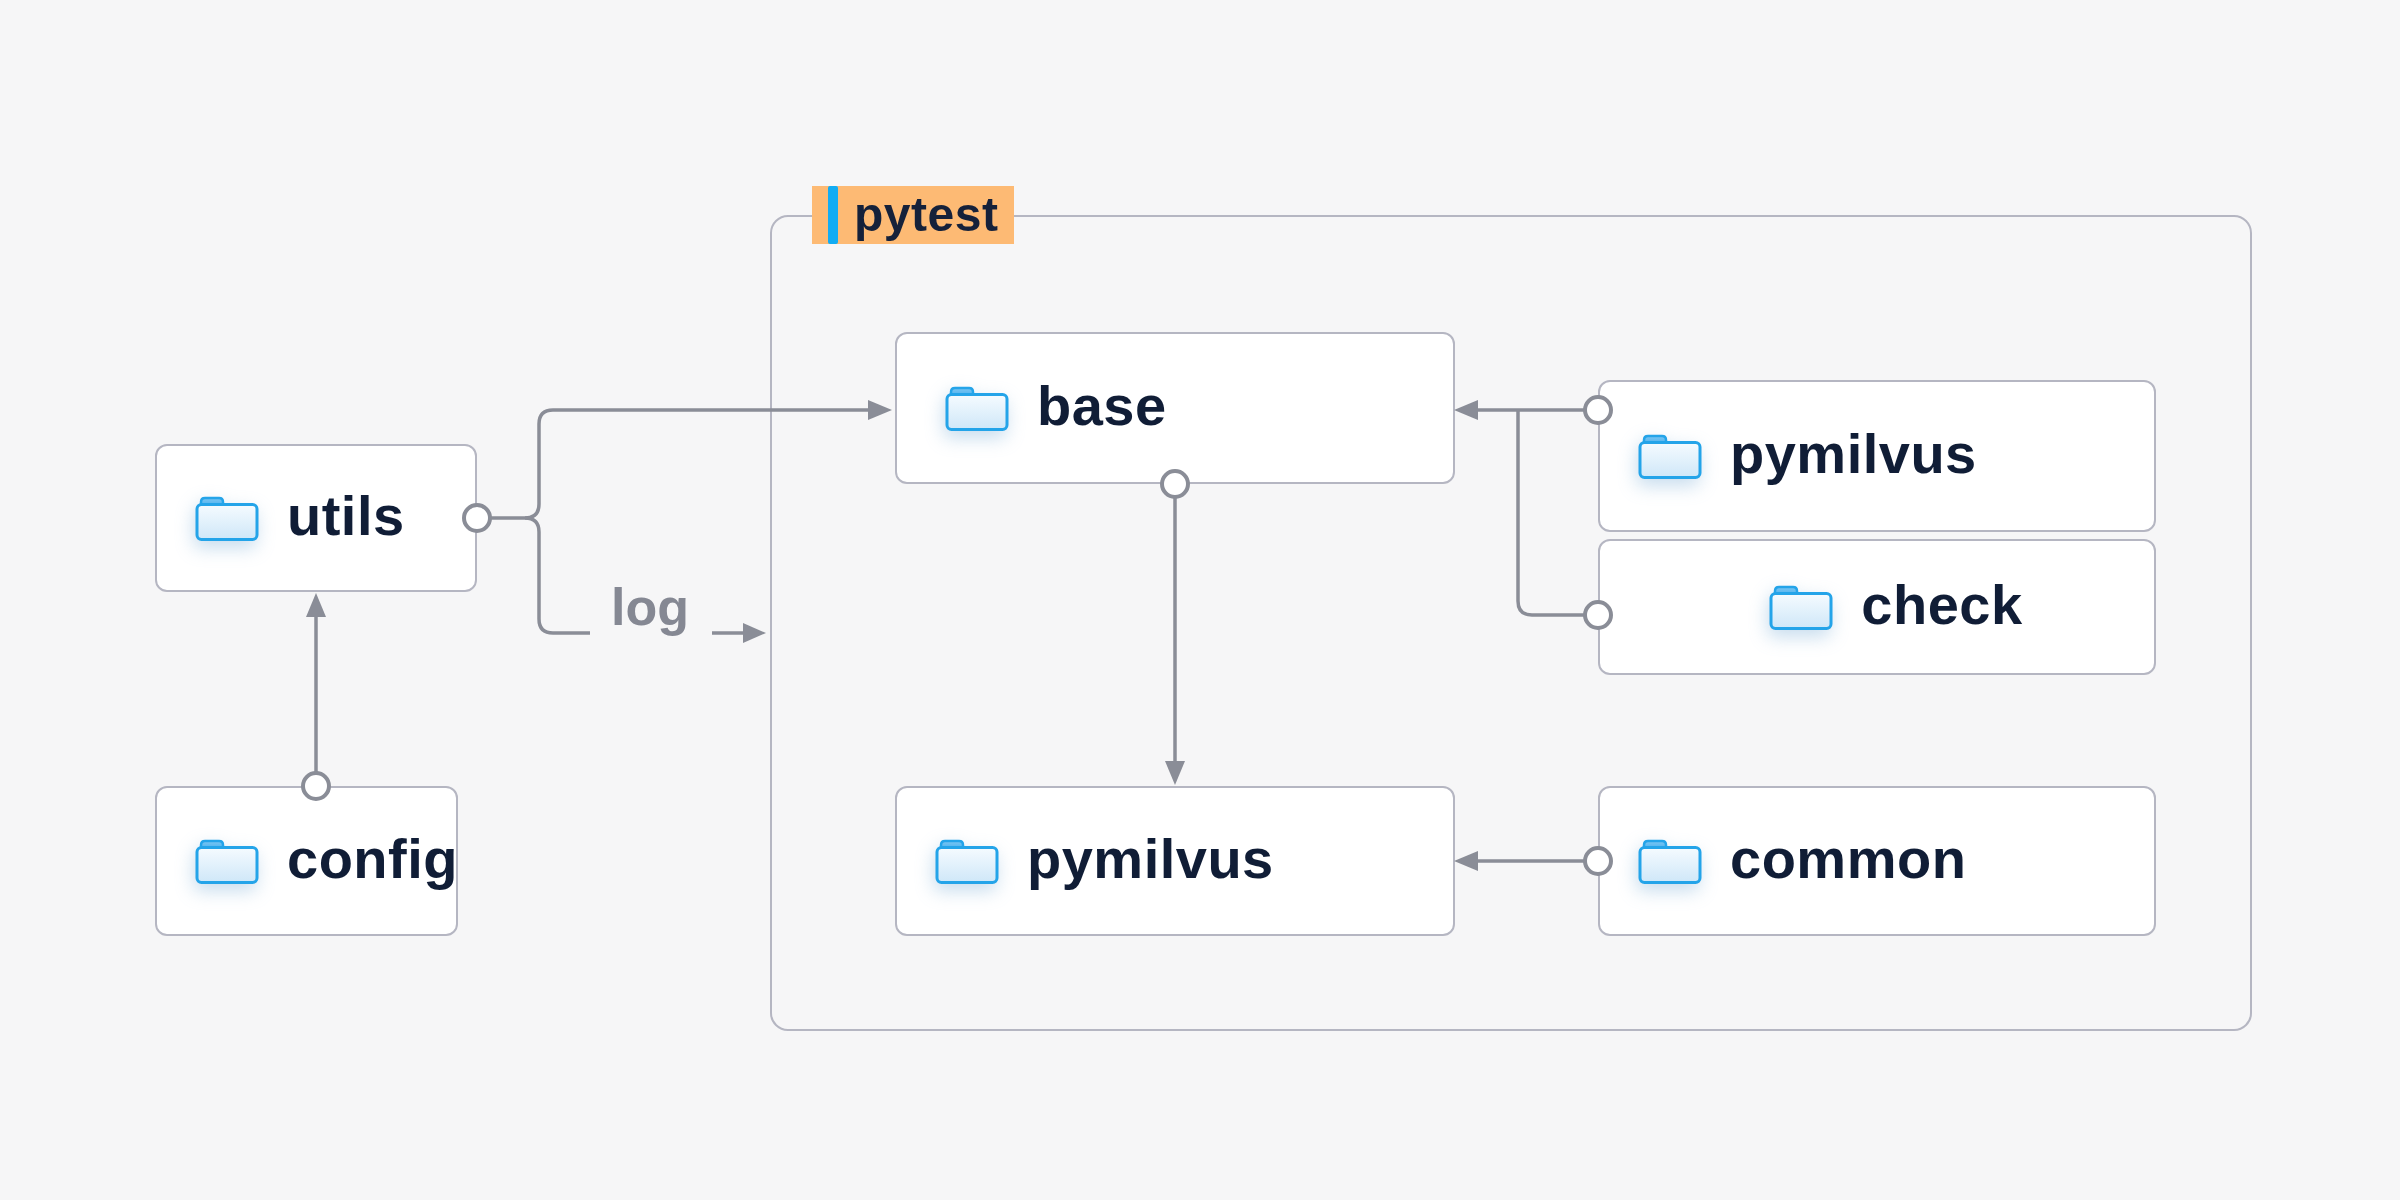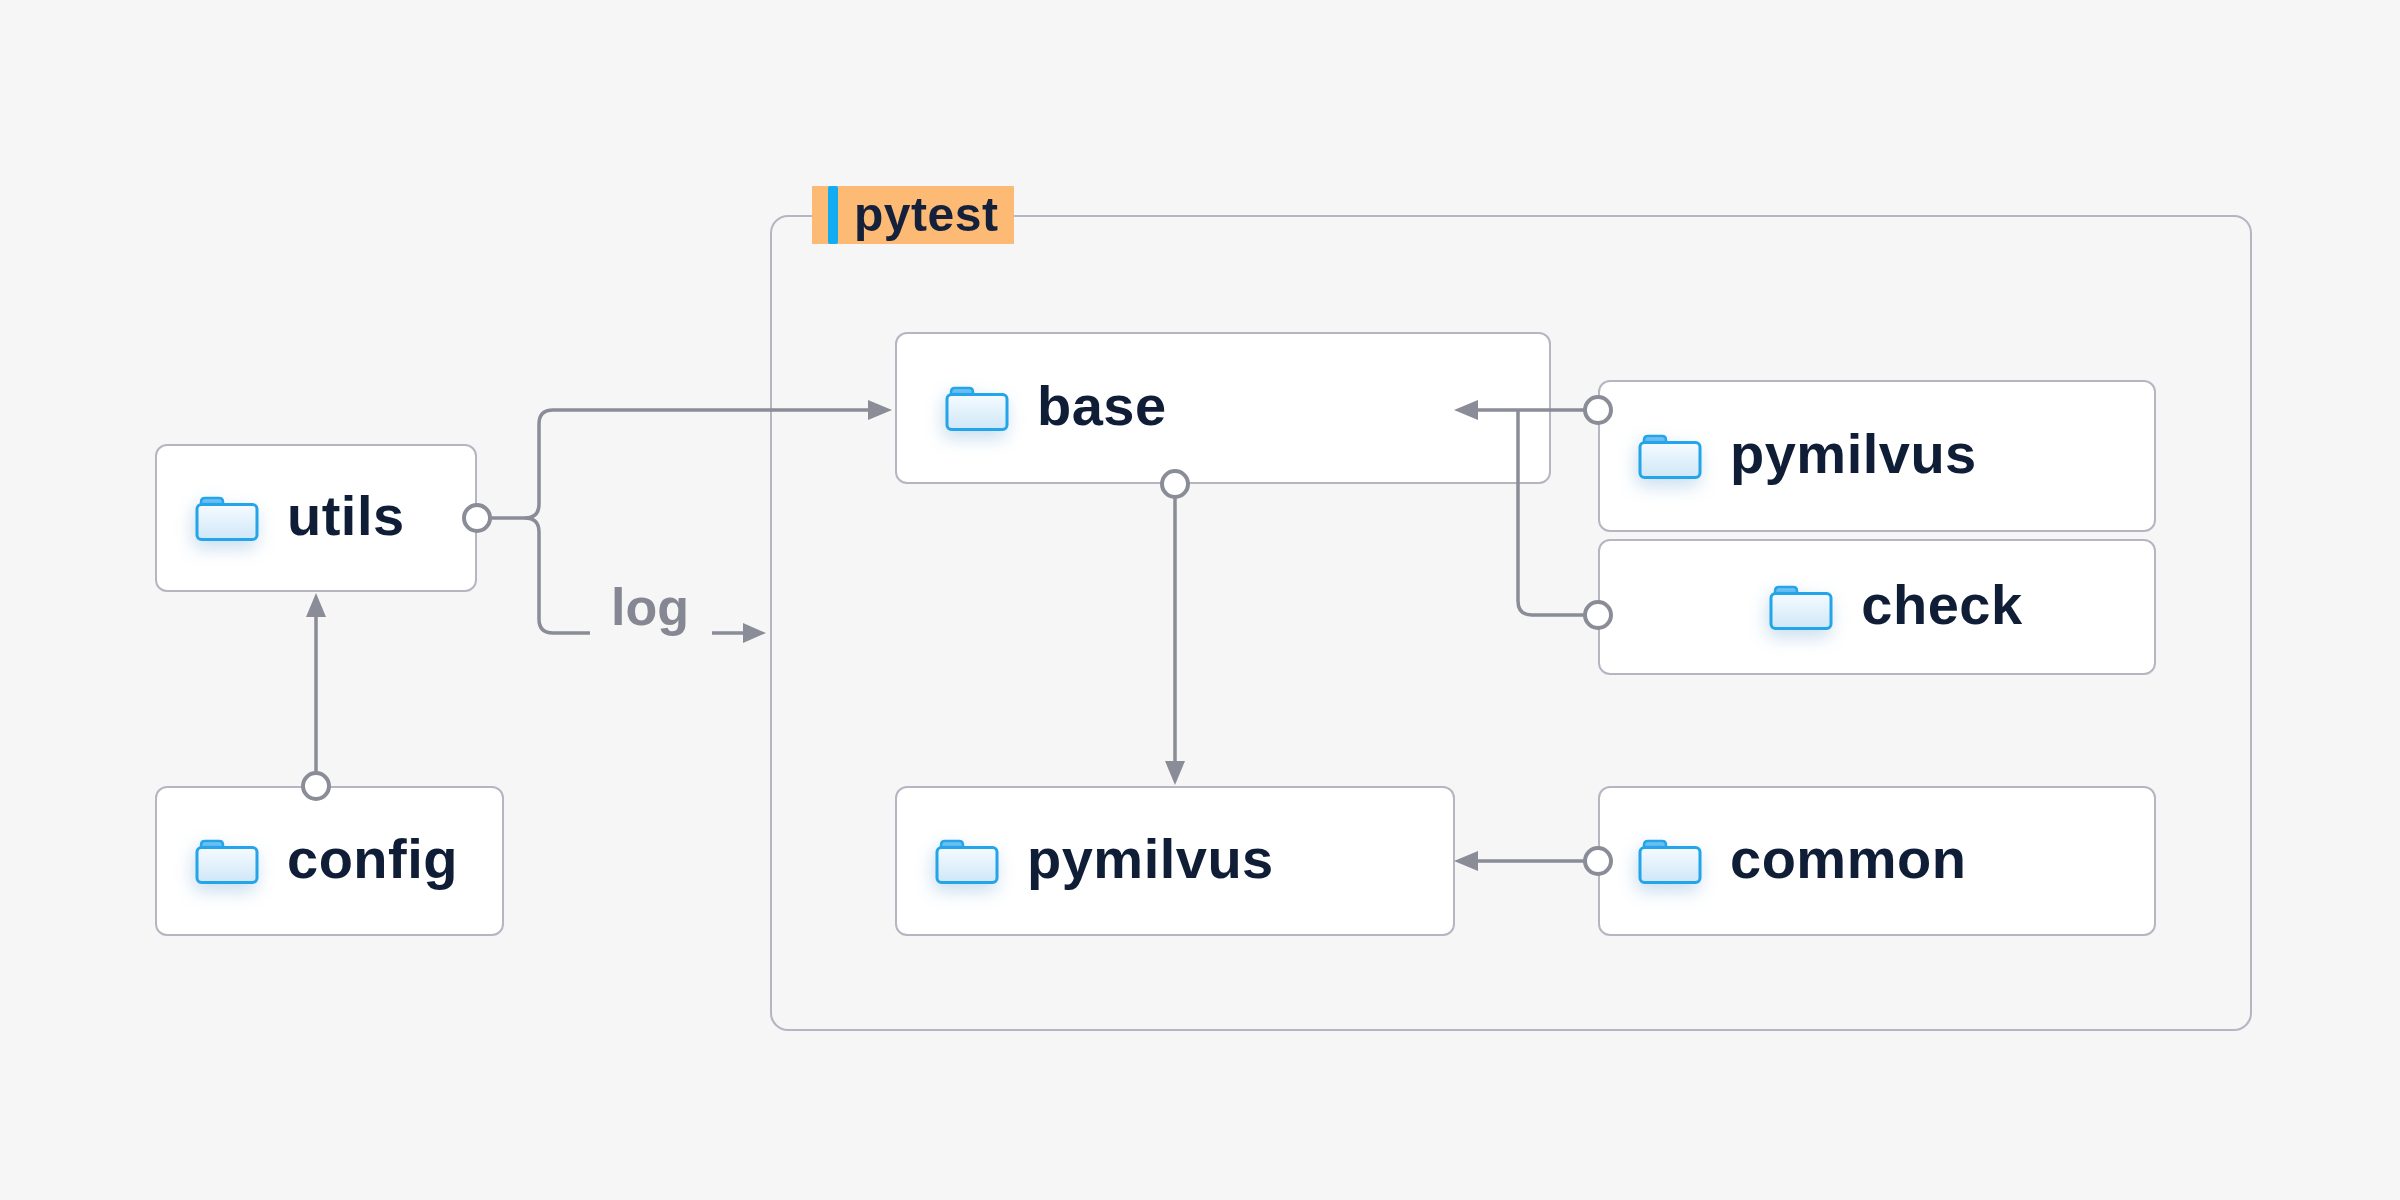--- a/index.html
+++ b/index.html
@@ -68,22 +68,22 @@
     line-height: 1;
     padding-bottom: 4px;
   }
   .folder {
     width: 64px; height: 46px;
     flex: 0 0 auto;
     filter: drop-shadow(-2px 7px 9px rgba(110, 165, 210, 0.38));
   }
 
   #utils     { left: 155px;  top: 444px; width: 322px; height: 148px; }
-  #config    { left: 155px;  top: 786px; width: 349px; height: 150px; }
-  #base      { left: 895px;  top: 332px; width: 656px; height: 152px; padding-left: 48px; }
+  #config    { left: 155px;  top: 786px; width: 303px; height: 150px; }
+  #base      { left: 895px;  top: 332px; width: 560px; height: 152px; padding-left: 48px; }
   #pymilvus  { left: 1598px; top: 332px; width: 558px; height: 152px; margin-top: 48px; }
   #check     { left: 1598px; top: 539px; width: 558px; height: 136px; justify-content: center; }
   #testcases { left: 895px;  top: 786px; width: 560px; height: 150px; }
   #common    { left: 1598px; top: 786px; width: 558px; height: 150px; }
 
   
   .wires {
     position: absolute;
     left: 0; top: 0;
     z-index: 3;

